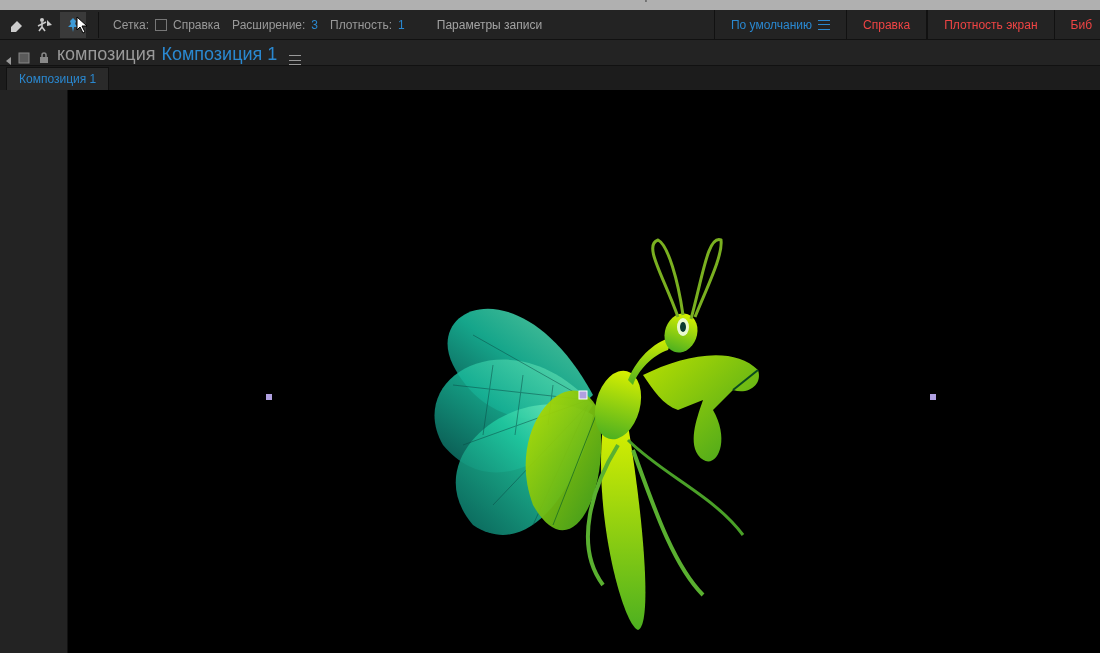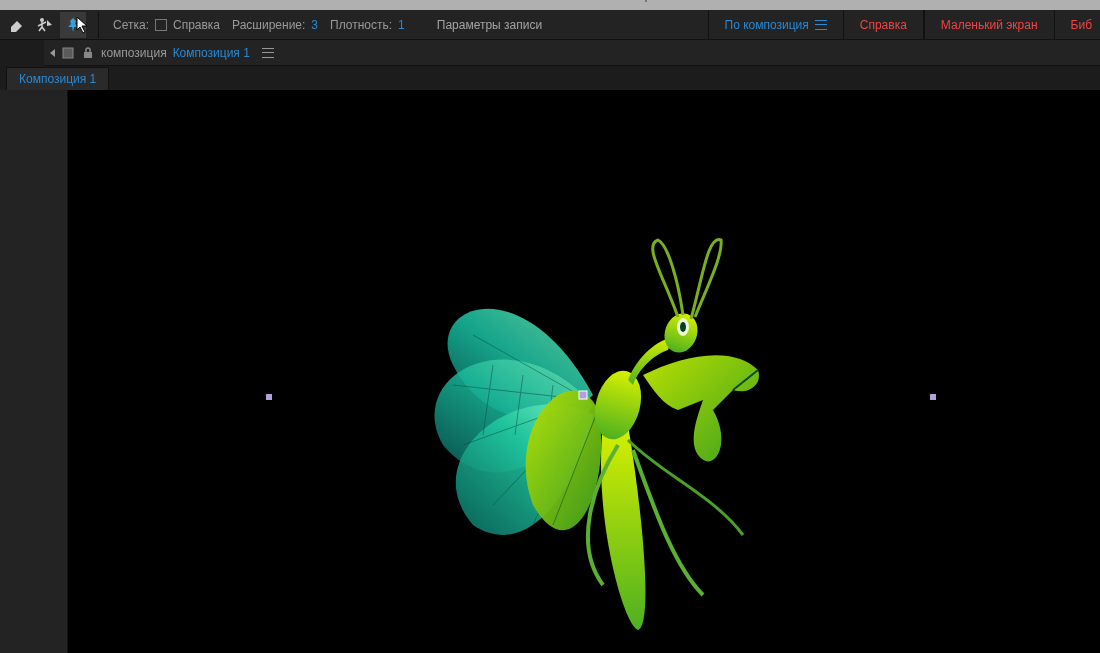--- a/index.html
+++ b/index.html
@@ -17,21 +17,21 @@
 .opt-value { color: #2a88d0; cursor: ew-resize; }
 .opt-link { color: #a3a3a3; cursor: pointer; }
 .checkbox { width: 12px; height: 12px; border: 1px solid #777; display: inline-block; }
 .spacer { flex: 0 0 20px; }
 .menu-right { display: flex; align-items: center; gap: 0; margin-left: auto; }
 .menu-item { padding: 0 16px; color: #ef4444; cursor: pointer; display: flex; align-items: center; gap: 6px; height: 30px; }
 .menu-item.active { color: #2a88d0; }
 .menu-sep { width: 1px; height: 30px; background: #111; }
 .burger { width: 12px; height: 10px; display: inline-flex; flex-direction: column; justify-content: space-between; }
 .burger span { height: 1px; background: #2a88d0; }
-.panel-header { height: 26px; background: #232323; display: flex; align-items: center; padding: 0 6px; font-size: 12px; gap: 6px; border-bottom: 1px solid #111; margin-left: 44px; }
+.panel-header { height: 26px; background: #232323; display: flex; align-items: flex-end; padding: 0 6px; font-size: 18px; gap: 6px; border-bottom: 1px solid #111; }
 .arrow-left { width: 0; height: 0; border-top: 4px solid transparent; border-bottom: 4px solid transparent; border-right: 5px solid #999; }
 .icon-sm { width: 14px; height: 14px; display: flex; align-items: center; justify-content: center; }
 .crumb { color: #999; }
 .crumb-active { color: #2a88d0; }
 .panel-menu { width: 12px; height: 10px; display: inline-flex; flex-direction: column; justify-content: space-between; margin-left: 6px; cursor: pointer; }
 .panel-menu span { height: 1px; background: #999; }
 .tab-row { height: 24px; background: #1c1c1c; display: flex; align-items: flex-end; padding-left: 6px; }
 .tab { background: #2a2a2a; color: #2a88d0; font-size: 12px; padding: 4px 12px; border: 1px solid #111; border-bottom: none; cursor: pointer; }
 .panel-divider { height: 1px; background: #111; }
 .left-panel { position: absolute; left: 0; top: 90px; width: 68px; height: 563px; background: #232323; border-right: 1px solid #111; }
@@ -99,35 +99,35 @@
 
   <div class="spacer"></div>
 
   <div class="opt-group">
     <span class="opt-link">Параметры записи</span>
   </div>
 
   <div class="menu-right">
     <div class="menu-sep"></div>
     <div class="menu-item active">
-      <span>По композиция</span>
+      <span>По умолчанию</span>
       <span class="burger">
           <span></span>
           <span></span>
           <span></span>
         </span>
     </div>
     <div class="menu-sep"></div>
     <div class="menu-item">
         <span>Справка</span>
       </div>
     <div class="menu-sep"></div>
     <div class="menu-sep"></div>
     <div class="menu-item">
-        <span>Маленький экран</span>
+        <span>Плотность экран</span>
       </div>
     <div class="menu-sep"></div>
     <div class="menu-item" style="padding-right:8px">
         <span>Биб</span>
       </div>
   </div>
 </div>
 
 <div class="panel-header">
   <span class="arrow-left"></span>

